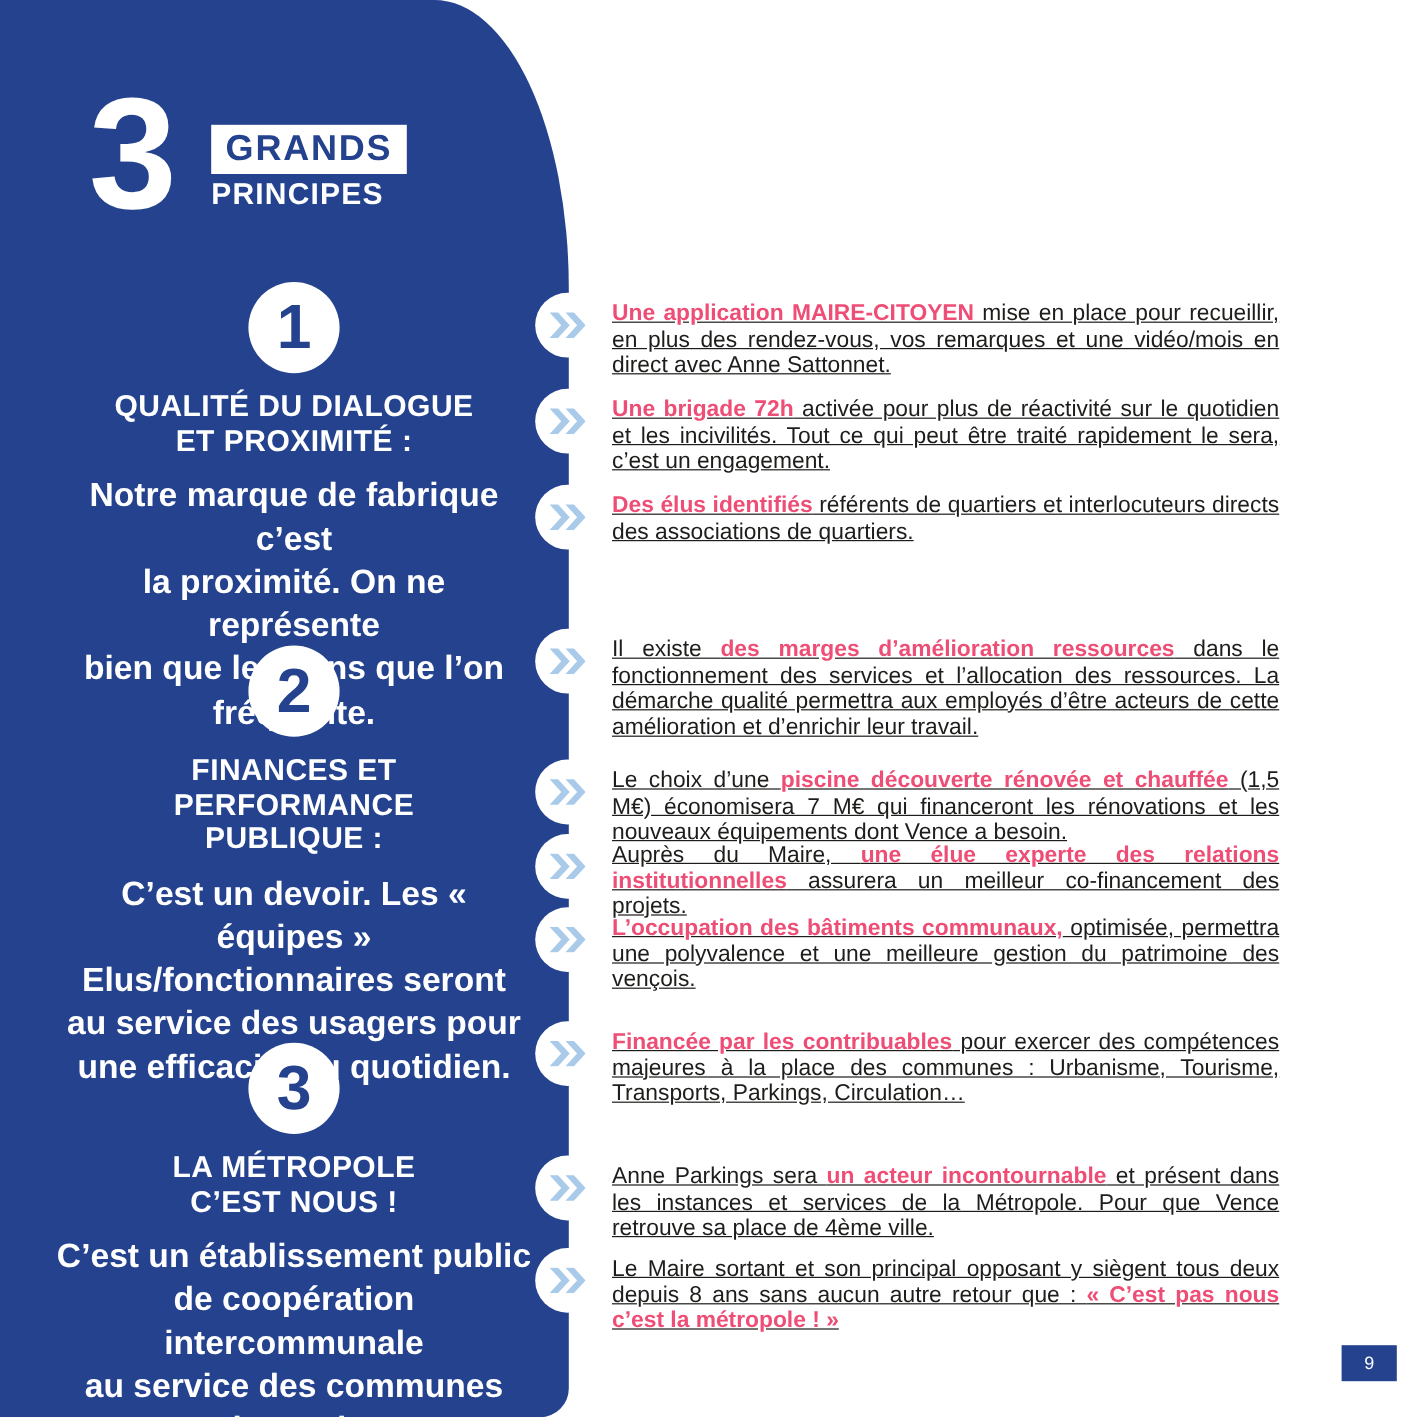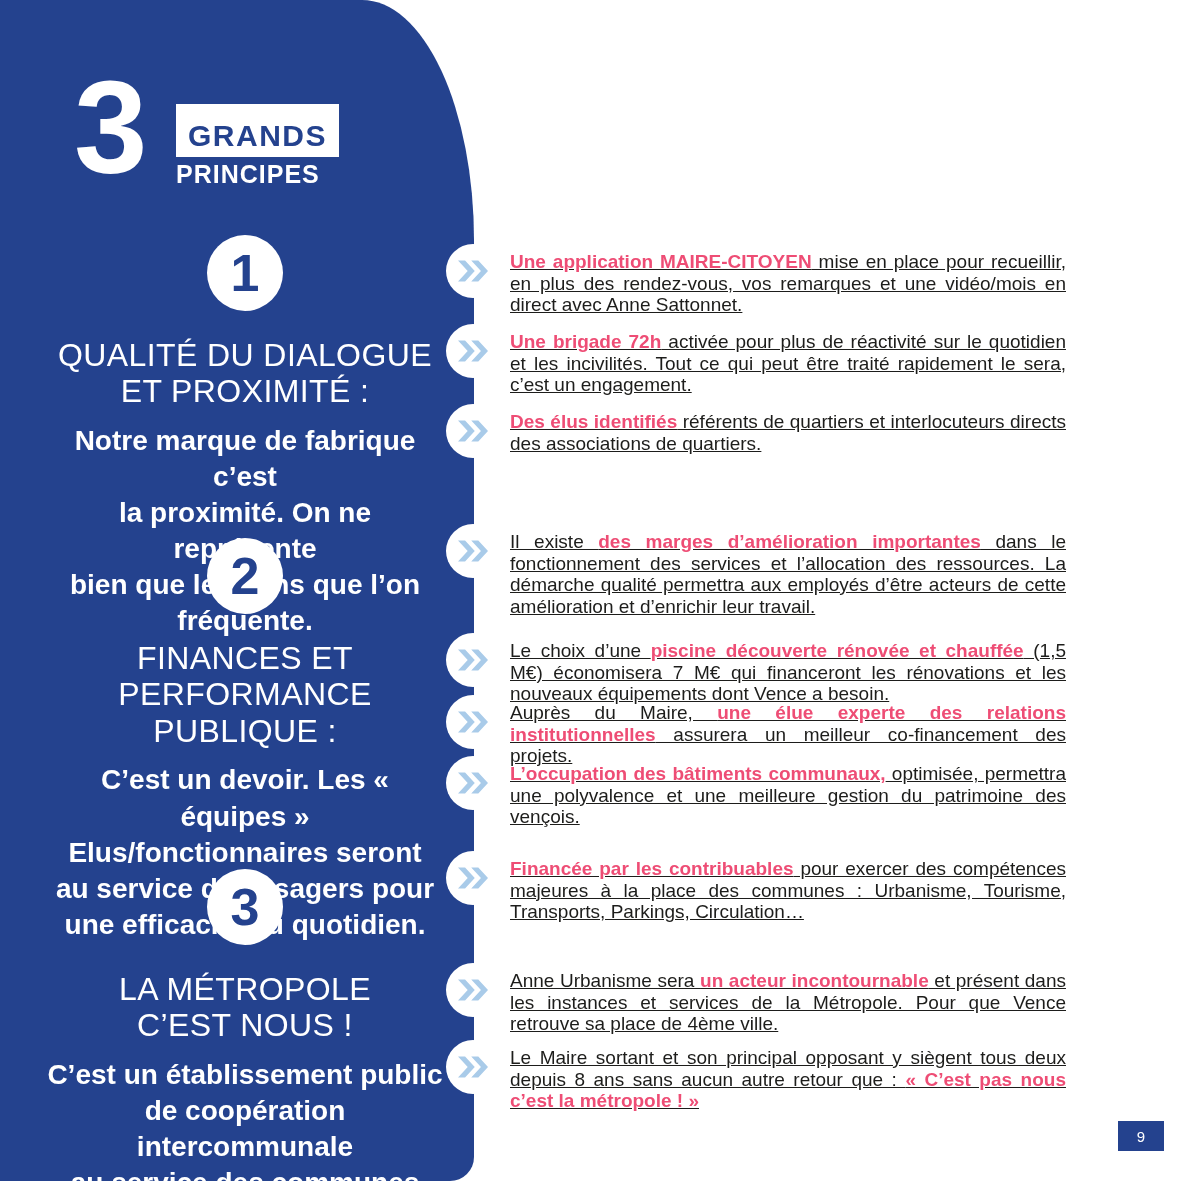--- a/index.html
+++ b/index.html
@@ -18,38 +18,38 @@
     border-bottom-right-radius:24px;
   }
   .big-three {
     position:absolute; left:74px; top:62px; color:#fff;
     font-size:132px; font-weight:bold; line-height:1; letter-spacing:-2px;
   }
   .header-text { position:absolute; left:176px; top:104px; }
   .grands-box {
     display:inline-block; background:#fff; color:var(--blue);
     font-size:30px; font-weight:bold; letter-spacing:1.5px;
-    padding:15px 12px 4px;
+    padding:3px 12px 4px;
   }
   .principes {
     color:#fff; font-size:25px; font-weight:bold; letter-spacing:1px;
     margin-top:3px;
   }
   .principle {
     position:absolute; left:45px; width:400px; text-align:center; color:#fff;
   }
   .p1 { top:235px; } .p2 { top:538px; } .p3 { top:869px; }
   .num-circle {
     width:76px; height:76px; border-radius:50%; background:#fff;
     color:var(--blue); font-size:52px; font-weight:bold;
     display:flex; align-items:center; justify-content:center;
     margin:0 auto;
   }
   .p-title {
-    margin-top:26px; font-size:32px; font-weight:normal; line-height:1.14;
+    margin-top:14px; font-size:25px; font-weight:bold; line-height:1.14;
     letter-spacing:0.4px;
   }
   .p-desc {
     margin-top:13px; font-size:28px; font-weight:bold; line-height:1.29;
   }
   
   .bullet {
     position:absolute; left:510px; width:556px; color:var(--ink);
     font-size:19px; line-height:21.5px; text-align:justify;text-decoration:underline;
   }
@@ -137,21 +137,21 @@
     <span class="bullet-text"><span class="hl">Des élus identifiés</span><span> référents de quartiers et interlocuteurs directs des associations de quartiers.</span></span>
   </div>
 
   <div class="bullet b4">
     <span class="chev-circle">
       <svg width="30" height="22" viewBox="0 0 34 24" aria-hidden="true">
           <polygon points="0,0 8,0 19,12 8,24 0,24 11,12"></polygon>
           <polygon points="15,0 23,0 34,12 23,24 15,24 26,12"></polygon>
         </svg>
     </span>
-    <span class="bullet-text"><span>Il existe </span><span class="hl">des marges d’amélioration importantes</span><span> dans le fonctionnement des services et l’allocation des ressources. La démarche qualité permettra aux employés d’être acteurs de cette amélioration et d’enrichir leur travail.</span></span>
+    <span class="bullet-text"><span>Il existe </span><span class="hl">des marges d’amélioration ressources</span><span> dans le fonctionnement des services et l’allocation des ressources. La démarche qualité permettra aux employés d’être acteurs de cette amélioration et d’enrichir leur travail.</span></span>
   </div>
 
   <div class="bullet b5">
     <span class="chev-circle">
       <svg width="30" height="22" viewBox="0 0 34 24" aria-hidden="true">
           <polygon points="0,0 8,0 19,12 8,24 0,24 11,12"></polygon>
           <polygon points="15,0 23,0 34,12 23,24 15,24 26,12"></polygon>
         </svg>
     </span>
     <span class="bullet-text"><span>Le choix d’une </span><span class="hl">piscine découverte rénovée et chauffée</span><span> (1,5 M€) économisera 7 M€ qui financeront les rénovations et les nouveaux équipements dont Vence a besoin.</span></span>
@@ -187,21 +187,21 @@
     <span class="bullet-text"><span class="hl">Financée par les contribuables</span><span> pour exercer des compétences majeures à la place des communes : Urbanisme, Tourisme, Transports, Parkings, Circulation…</span></span>
   </div>
 
   <div class="bullet b9">
     <span class="chev-circle">
       <svg width="30" height="22" viewBox="0 0 34 24" aria-hidden="true">
           <polygon points="0,0 8,0 19,12 8,24 0,24 11,12"></polygon>
           <polygon points="15,0 23,0 34,12 23,24 15,24 26,12"></polygon>
         </svg>
     </span>
-    <span class="bullet-text"><span>Anne Urbanisme sera </span><span class="hl">un acteur incontournable</span><span> et présent dans les instances et services de la Métropole. Pour que Vence retrouve sa place de 4ème ville.</span></span>
+    <span class="bullet-text"><span>Anne Parkings sera </span><span class="hl">un acteur incontournable</span><span> et présent dans les instances et services de la Métropole. Pour que Vence retrouve sa place de 4ème ville.</span></span>
   </div>
 
   <div class="bullet b10">
     <span class="chev-circle">
       <svg width="30" height="22" viewBox="0 0 34 24" aria-hidden="true">
           <polygon points="0,0 8,0 19,12 8,24 0,24 11,12"></polygon>
           <polygon points="15,0 23,0 34,12 23,24 15,24 26,12"></polygon>
         </svg>
     </span>
     <span class="bullet-text"><span>Le Maire sortant et son principal opposant y siègent tous deux depuis 8 ans sans aucun autre retour que : </span><span class="hl">« C’est pas nous c’est la métropole ! »</span></span>

